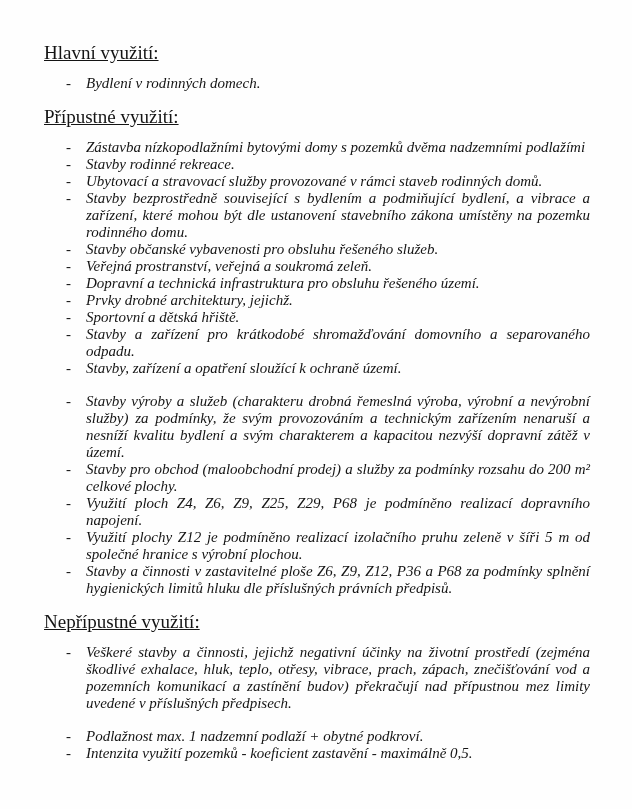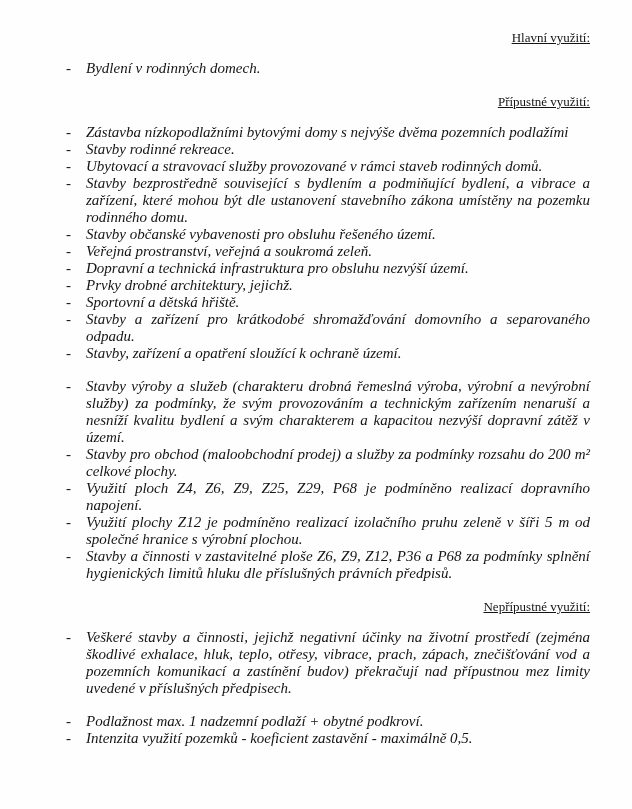--- a/index.html
+++ b/index.html
@@ -15,25 +15,24 @@
     padding: 28px 42px 0 44px;
     background: #fefefe;
     overflow: hidden;
     font-family: "Liberation Serif", serif;
     font-size: 15px;
     line-height: 17px;
     color: #141414;
   }
   .section { margin: 0; }
   .heading {
-    font-size: 13px;
+    font-size: 19px;
     font-weight: normal;
     text-decoration: underline;
-    margin: 1px 0 14px 0;
-    text-align: right;
+    margin: 16px 0 14px 0;
   }
   ul.bullets {
     list-style: none;
     margin: 0 0 16px 0;
     padding: 0;
   }
   ul.bullets li { display: flex; }
   .dash {
     flex: none;
     width: 20px;
@@ -81,45 +80,45 @@
         <span class="btext">Bydlení v rodinných domech.</span>
       </li>
     </ul>
   </div>
 
   <div class="section">
     <p class="heading">Přípustné využití:</p>
     <ul class="bullets">
       <li>
         <span class="dash">-</span>
-        <span class="btext">Zástavba nízkopodlažními bytovými domy s nejvýše dvěma pozemních podlažími</span>
+        <span class="btext">Zástavba nízkopodlažními bytovými domy s pozemků dvěma nadzemními podlažími</span>
       </li>
       <li>
         <span class="dash">-</span>
         <span class="btext">Stavby rodinné rekreace.</span>
       </li>
       <li>
         <span class="dash">-</span>
         <span class="btext">Ubytovací a stravovací služby provozované v rámci staveb rodinných domů.</span>
       </li>
       <li>
         <span class="dash">-</span>
         <span class="btext">Stavby bezprostředně související s bydlením a podmiňující bydlení, a vibrace a zařízení, které mohou být dle ustanovení stavebního zákona umístěny na pozemku rodinného domu.</span>
       </li>
       <li>
         <span class="dash">-</span>
-        <span class="btext">Stavby občanské vybavenosti pro obsluhu řešeného území.</span>
+        <span class="btext">Stavby občanské vybavenosti pro obsluhu řešeného služeb.</span>
       </li>
       <li>
         <span class="dash">-</span>
         <span class="btext">Veřejná prostranství, veřejná a soukromá zeleň.</span>
       </li>
       <li>
         <span class="dash">-</span>
-        <span class="btext">Dopravní a technická infrastruktura pro obsluhu nezvýší území.</span>
+        <span class="btext">Dopravní a technická infrastruktura pro obsluhu řešeného území.</span>
       </li>
       <li>
         <span class="dash">-</span>
         <span class="btext">Prvky drobné architektury, jejichž.</span>
       </li>
       <li>
         <span class="dash">-</span>
         <span class="btext">Sportovní a dětská hřiště.</span>
       </li>
       <li>

